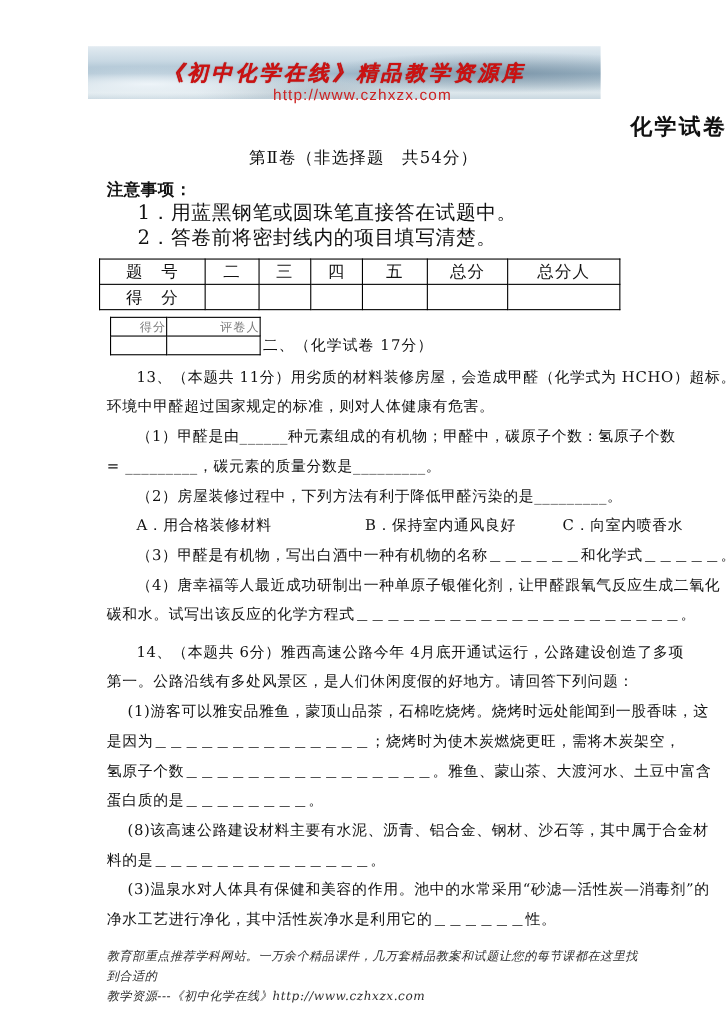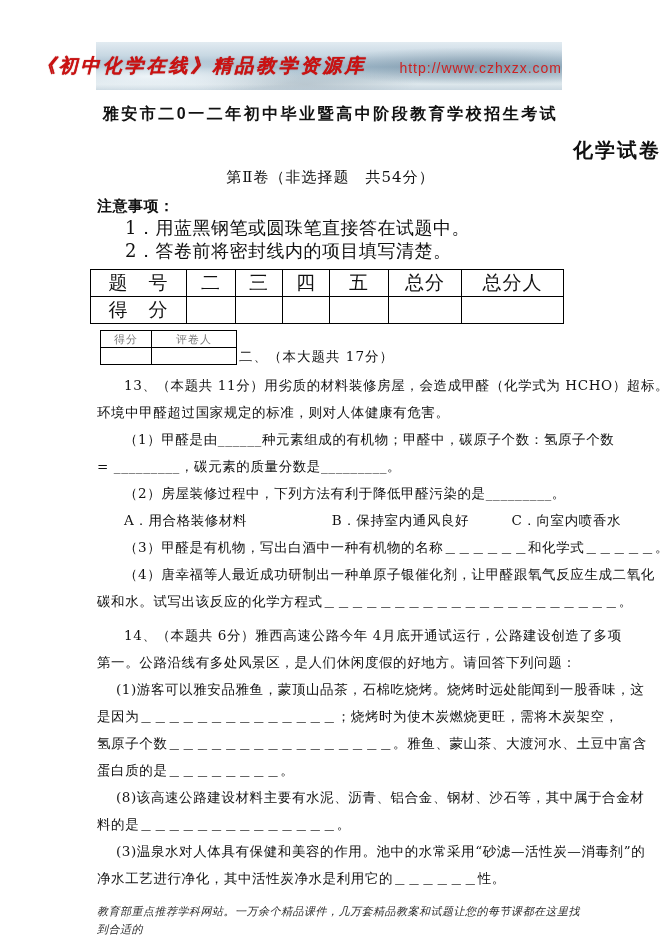--- a/index.html
+++ b/index.html
@@ -7,27 +7,27 @@
     position:relative;
     width:661px;height:935px;
     margin:0 auto;
     background:#ffffff;
     font-family:"DejaVu Serif","Liberation Serif",serif;
     color:#111;
     overflow:hidden;
   }
   
   .banner{
-    position:absolute;left:96px;top:42px;width:466px;height:48px;
+    position:absolute;left:80px;top:42px;width:466px;height:48px;
     background-image:
       radial-gradient(ellipse 240px 26px at 82% 50%, rgba(96,122,142,.55), rgba(96,122,142,0) 72%),
       radial-gradient(ellipse 200px 22px at 12% 72%, rgba(240,246,250,.95), rgba(240,246,250,0) 75%),
       radial-gradient(ellipse 160px 18px at 45% 88%, rgba(120,140,155,.35), rgba(120,140,155,0) 70%),
       linear-gradient(180deg,#e2ebf1 0%,#c8d8e3 28%,#a3bccd 52%,#c3d3dd 72%,#dde7ec 88%,#c9d7e0 100%);
-    display:flex;justify-content:flex-end;align-items:center;
+    display:flex;flex-direction:column;justify-content:flex-end;align-items:center;
     overflow:visible;
   }
   .banner-title{
     font-family:"Liberation Sans","DejaVu Sans",sans-serif;
     font-weight:bold;font-style:italic;
     font-size:19px;letter-spacing:3px;
     color:#cc1111;text-shadow:0 0 1px #991111;
     line-height:22px;white-space:nowrap;
   }
   .banner-url{
@@ -53,30 +53,30 @@
   
   .notice-heading{
     margin:10px 0 0 97px;font-weight:bold;font-size:15px;line-height:20px;letter-spacing:.5px;
   }
   .notice-item{margin-left:125px;font-size:18px;line-height:23px;letter-spacing:.5px;}
   
   table{border-collapse:collapse;}
   .score-table{margin:7px 0 0 90px;table-layout:fixed;}
   .score-table td{
     border:1px solid #000;height:22px;text-align:center;
-    font-size:19px;letter-spacing:1px;padding:0;
+    font-size:15px;letter-spacing:1px;padding:0;
   }
   .score-table .c0{width:95px}.score-table .c1{width:48px}.score-table .c2{width:46px}
   .score-table .c3{width:46px}.score-table .c4{width:58px}.score-table .c5{width:72px}
   .score-table .c6{width:101px}
   
   .grader-row{margin:6px 0 0 100px;display:flex;align-items:flex-end;}
   .grader-box{table-layout:fixed;}
   .grader-box td{
-    border:1px solid #000;height:16px;text-align:center;padding:0;
+    border:1px solid #000;height:16px;text-align:right;padding:0;
     font-size:11px;color:#7d7d7d;letter-spacing:1px;
   }
   .grader-box .g0{width:50px}.grader-box .g1{width:84px}
   .section-label{font-size:13.5px;letter-spacing:1px;line-height:16px;margin:0 0 1px 2px;color:#111;}
   
   .body-text{margin:7px 80px 0 97px;font-size:13.5px;letter-spacing:.6px;}
   .ln{margin:0;line-height:27px;white-space:nowrap;}
   .ind{text-indent:2em;}
   .ind-sm{text-indent:1.4em;}
   
@@ -91,21 +91,20 @@
 
 <div class="page">
 
   <div class="banner">
     <div class="banner-title">《初中化学在线》精品教学资源库</div>
     <div class="banner-url">http://www.czhxzx.com</div>
   </div>
 
   <div style="height:90px"></div>
 
-  <div class="title">雅安市二0一二年初中毕业暨高中阶段教育学校招生考试</div>
   <div class="subject">化学试卷</div>
   <div class="volume">第Ⅱ卷（非选择题　共54分）</div>
 
   <div class="notice">
     <div class="notice-heading">注意事项：</div>
     <div class="notice-item">1．用蓝黑钢笔或圆珠笔直接答在试题中。</div>
     <div class="notice-item">2．答卷前将密封线内的项目填写清楚。</div>
   </div>
 
   <table class="score-table">
@@ -137,21 +136,21 @@
           <tr>
         <td class="g0">得分</td>
         <td class="g1">评卷人</td>
       </tr>
       <tr>
         <td class="g0"></td>
         <td class="g1"></td>
       </tr>
     </tbody>
       </table>
-    <div class="section-label">二、（本大题共 17分）</div>
+    <div class="section-label">二、（化学试卷 17分）</div>
   </div>
 
   <div class="body-text">
     <p class="ln ind">13、（本题共 11分）用劣质的材料装修房屋，会造成甲醛（化学式为 HCHO）超标。</p>
     <p class="ln">环境中甲醛超过国家规定的标准，则对人体健康有危害。</p>
     <p class="ln ind">（1）甲醛是由______种元素组成的有机物；甲醛中，碳原子个数：氢原子个数</p>
     <p class="ln">= _________，碳元素的质量分数是_________。</p>
     <p class="ln ind">（2）房屋装修过程中，下列方法有利于降低甲醛污染的是_________。</p>
     <p class="ln ind">A．用合格装修材料　　　　　　B．保持室内通风良好　　　C．向室内喷香水</p>
     <p class="ln ind">（3）甲醛是有机物，写出白酒中一种有机物的名称＿＿＿＿＿＿和化学式＿＿＿＿＿。</p>

